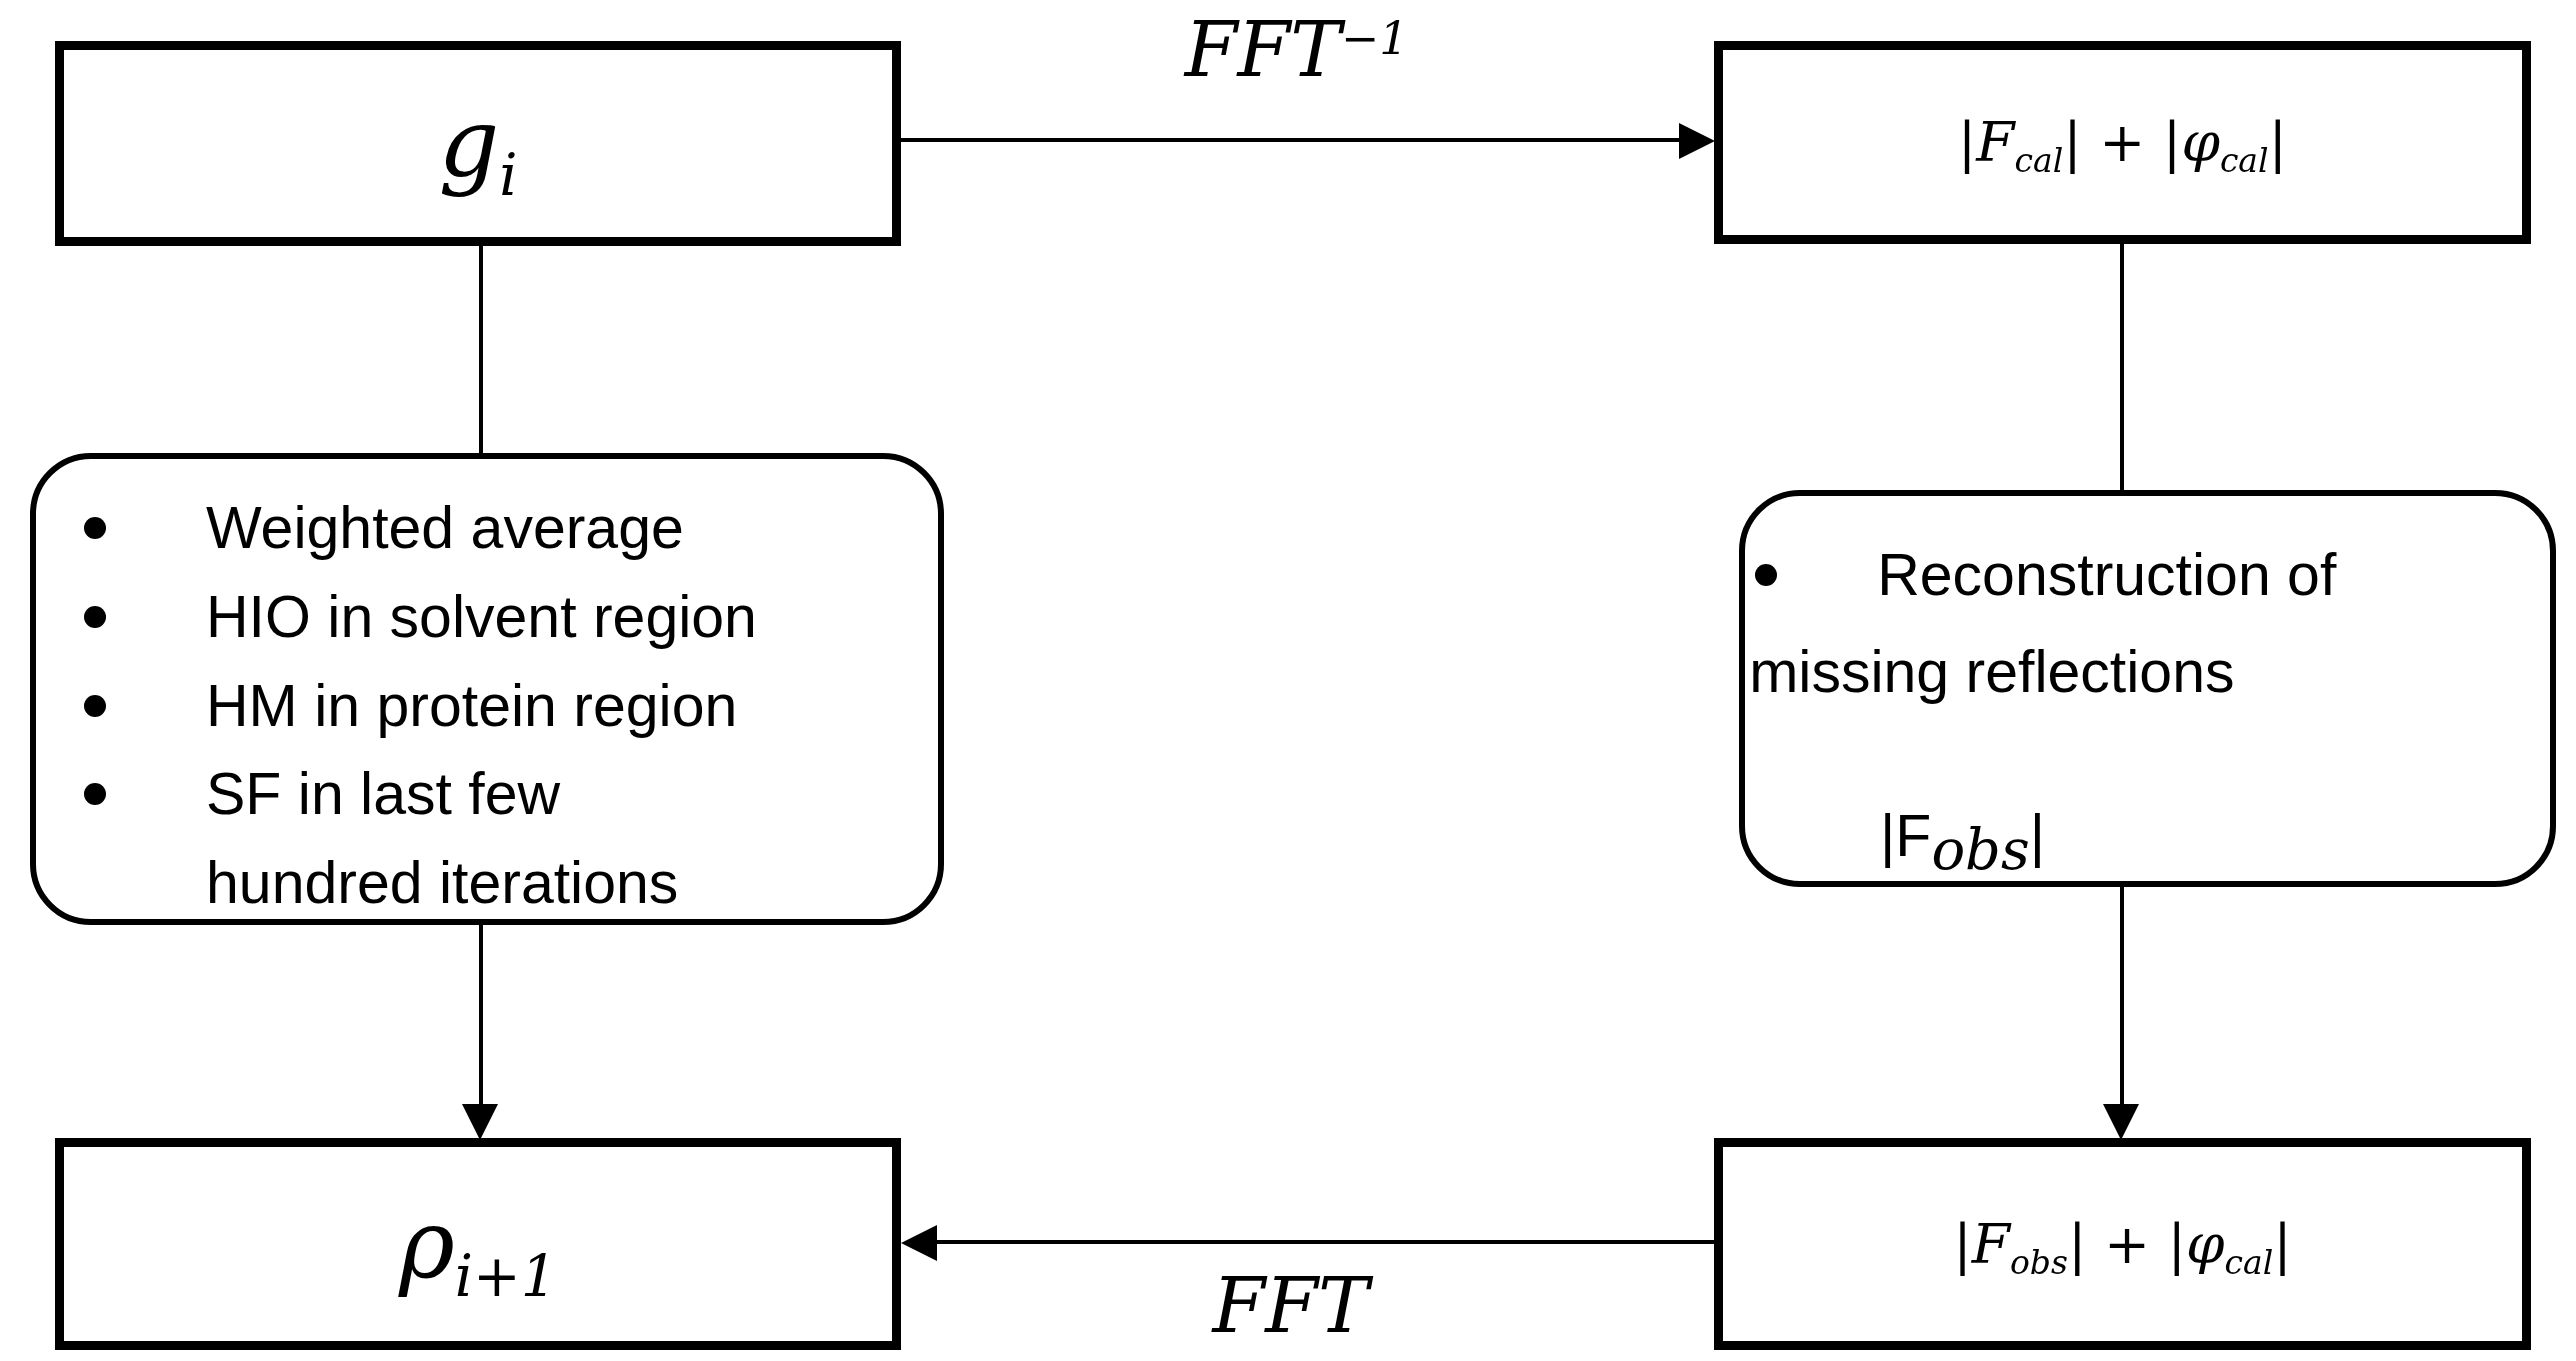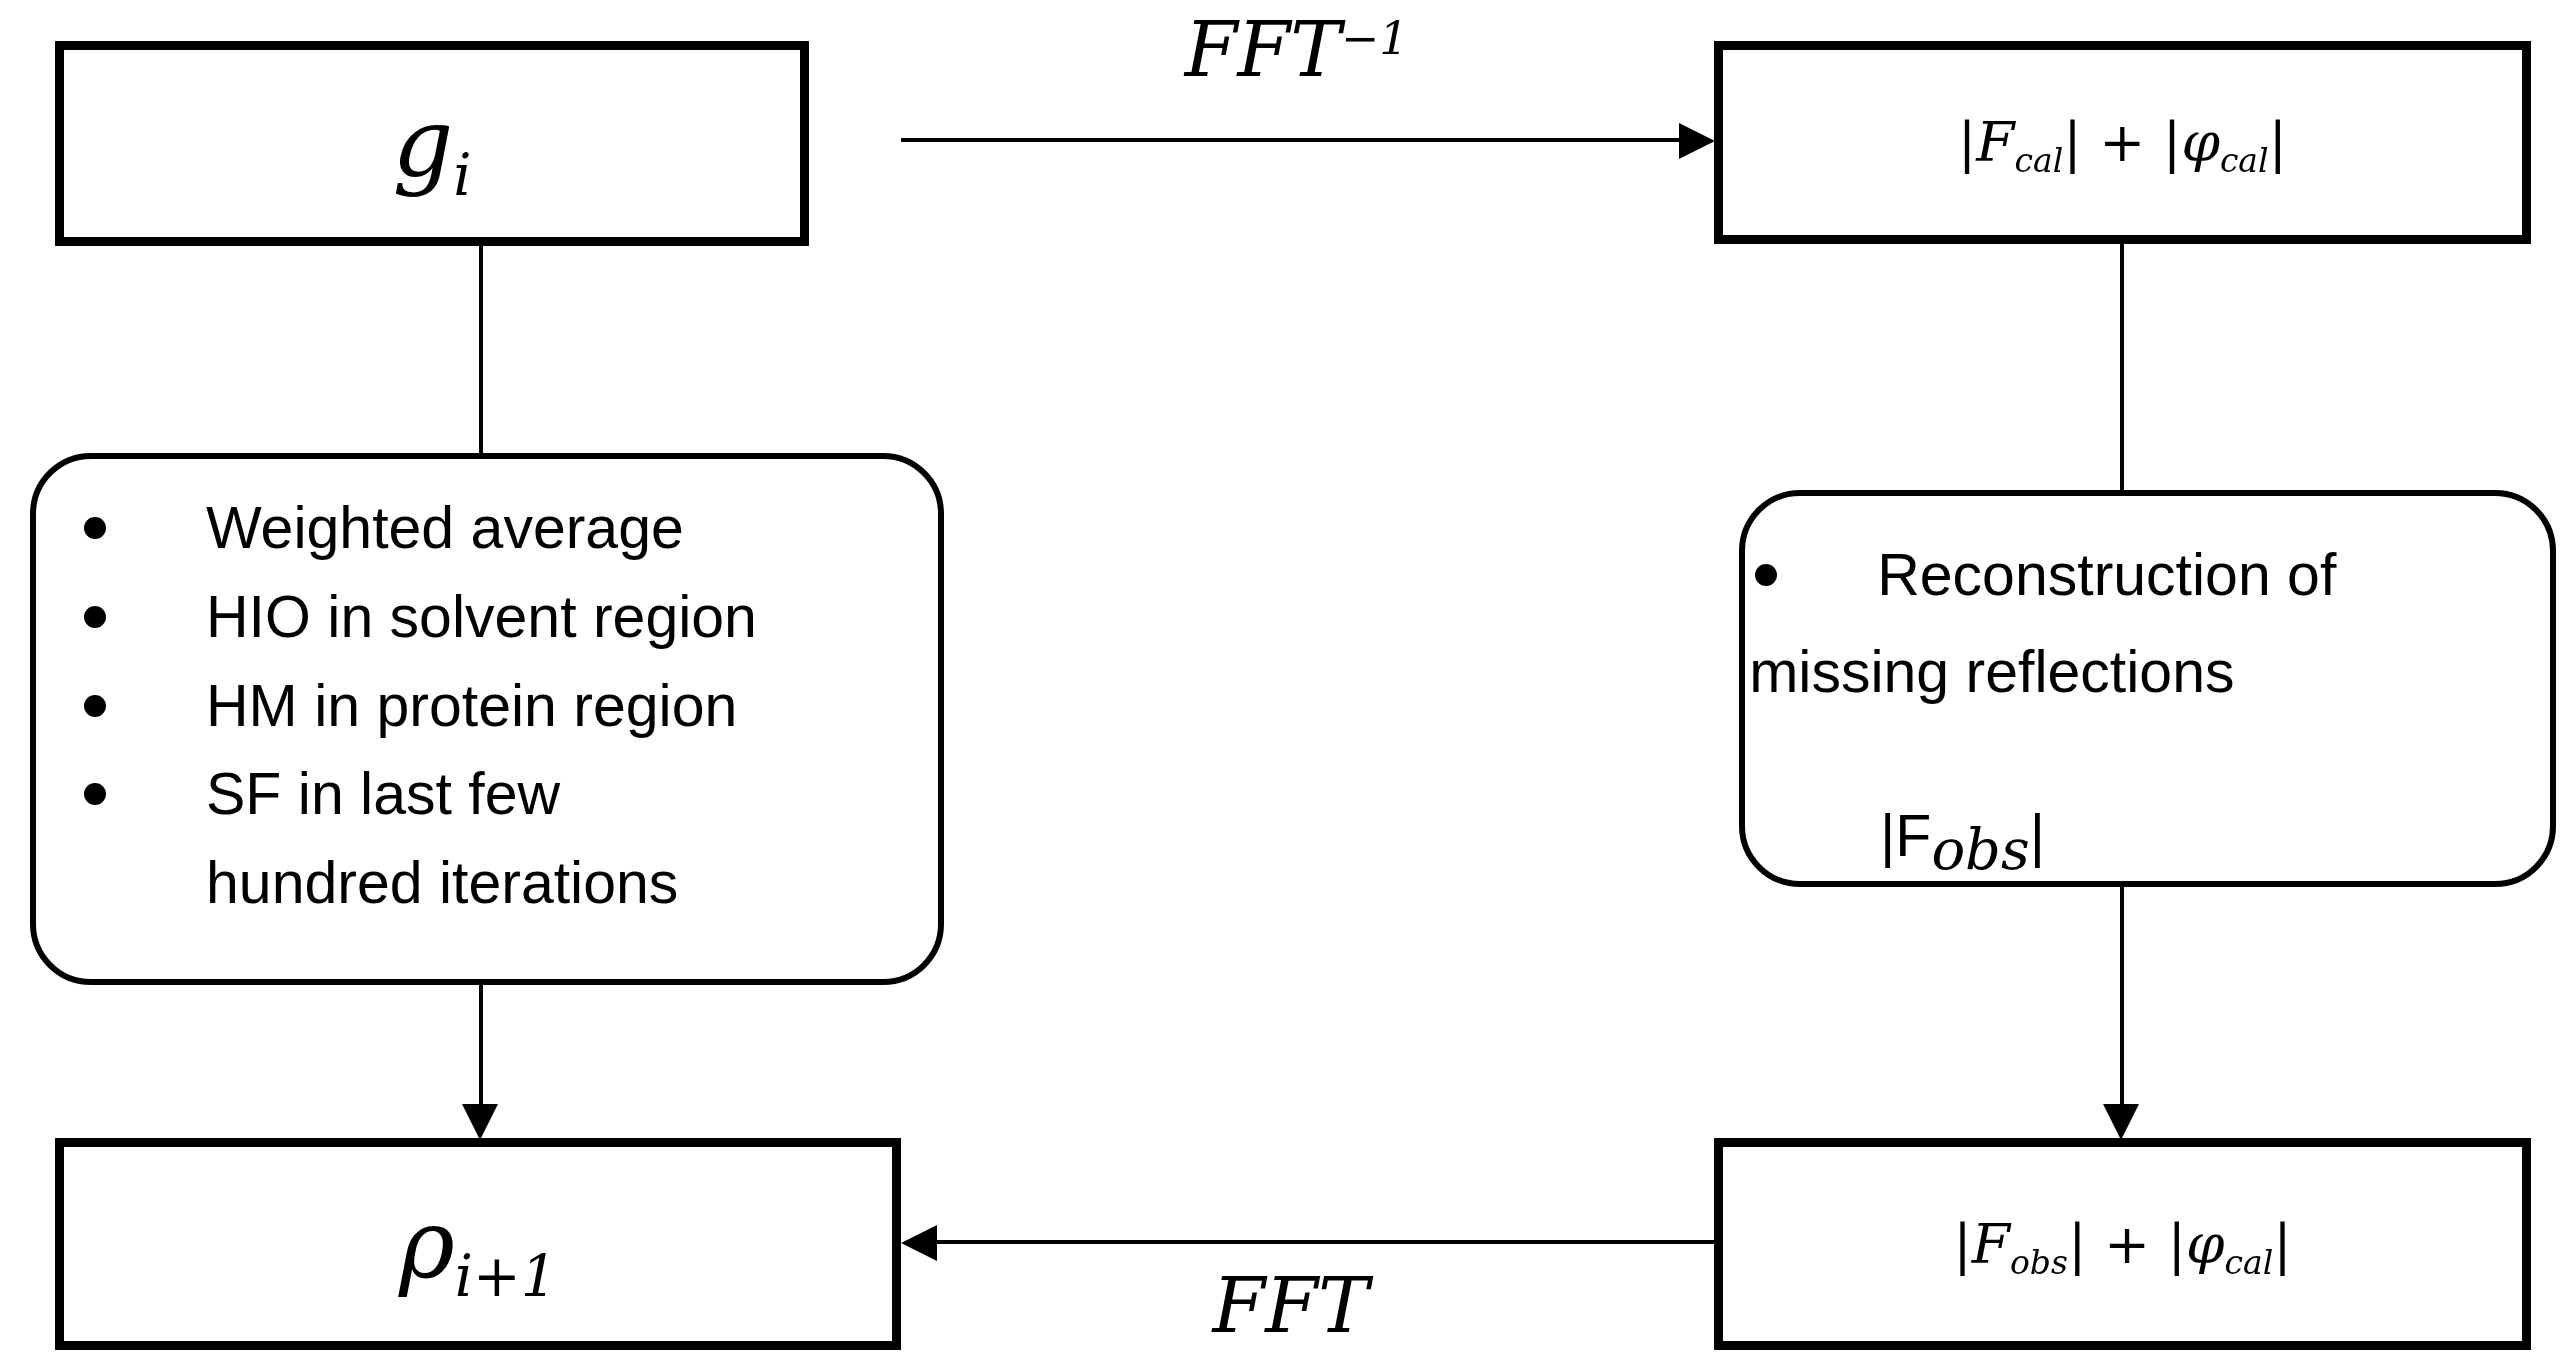--- a/index.html
+++ b/index.html
@@ -58,41 +58,41 @@
   .note-line .math-inline {
     font-family:"DejaVu Serif","Liberation Serif",serif;
     font-style:italic; font-size:56px;
   }
 </style>
 </head>
 <body>
 
 <div class="canvas">
 
-  <div class="rect" style="left:55px; top:41px; width:754px; height:205px">
+  <div class="rect" style="left:55px; top:41px; width:846px; height:205px">
     <span class="math m-xl"><span>g</span><sub>i</sub></span>
   </div>
 
   <div class="hline" style="left:901px; top:138px; width:780px; height:4.2px"></div>
   <div class="arrow-right" style="left:1679px; top:123px"></div>
   <div class="edge-label math" style="left:1157px; top:12px; width:279px"><span>FFT</span><sup>−1</sup></div>
 
   <div class="rect" style="left:1714px; top:41px; width:817px; height:203px">
     <span class="math m-lg"><span>|F</span><sub>cal</sub><span>| + |φ</span><sub>cal</sub><span>|</span></span>
   </div>
 
   <div class="vline" style="left:479px; top:244px; width:4.2px; height:212px"></div>
   <div class="vline" style="left:479px; top:922px; width:4.2px; height:186px"></div>
   <div class="arrow-down" style="left:462px; top:1104px"></div>
 
   <div class="vline" style="left:2120px; top:242px; width:4.2px; height:249px"></div>
   <div class="vline" style="left:2120px; top:884px; width:4.2px; height:222px"></div>
   <div class="arrow-down" style="left:2103px; top:1104px"></div>
 
-  <div class="round" style="left:30px; top:453px; width:914px; height:532px">
+  <div class="round" style="left:30px; top:453px; width:914px; height:472px">
     <div class="note-line" style="left:48px; top:28px">
       <span class="bullet"></span>
       <span class="note-text">Weighted average</span>
     </div>
     <div class="note-line" style="left:48px; top:117px">
       <span class="bullet"></span>
       <span class="note-text">HIO in solvent region</span>
     </div>
     <div class="note-line" style="left:48px; top:206px">
       <span class="bullet"></span>

